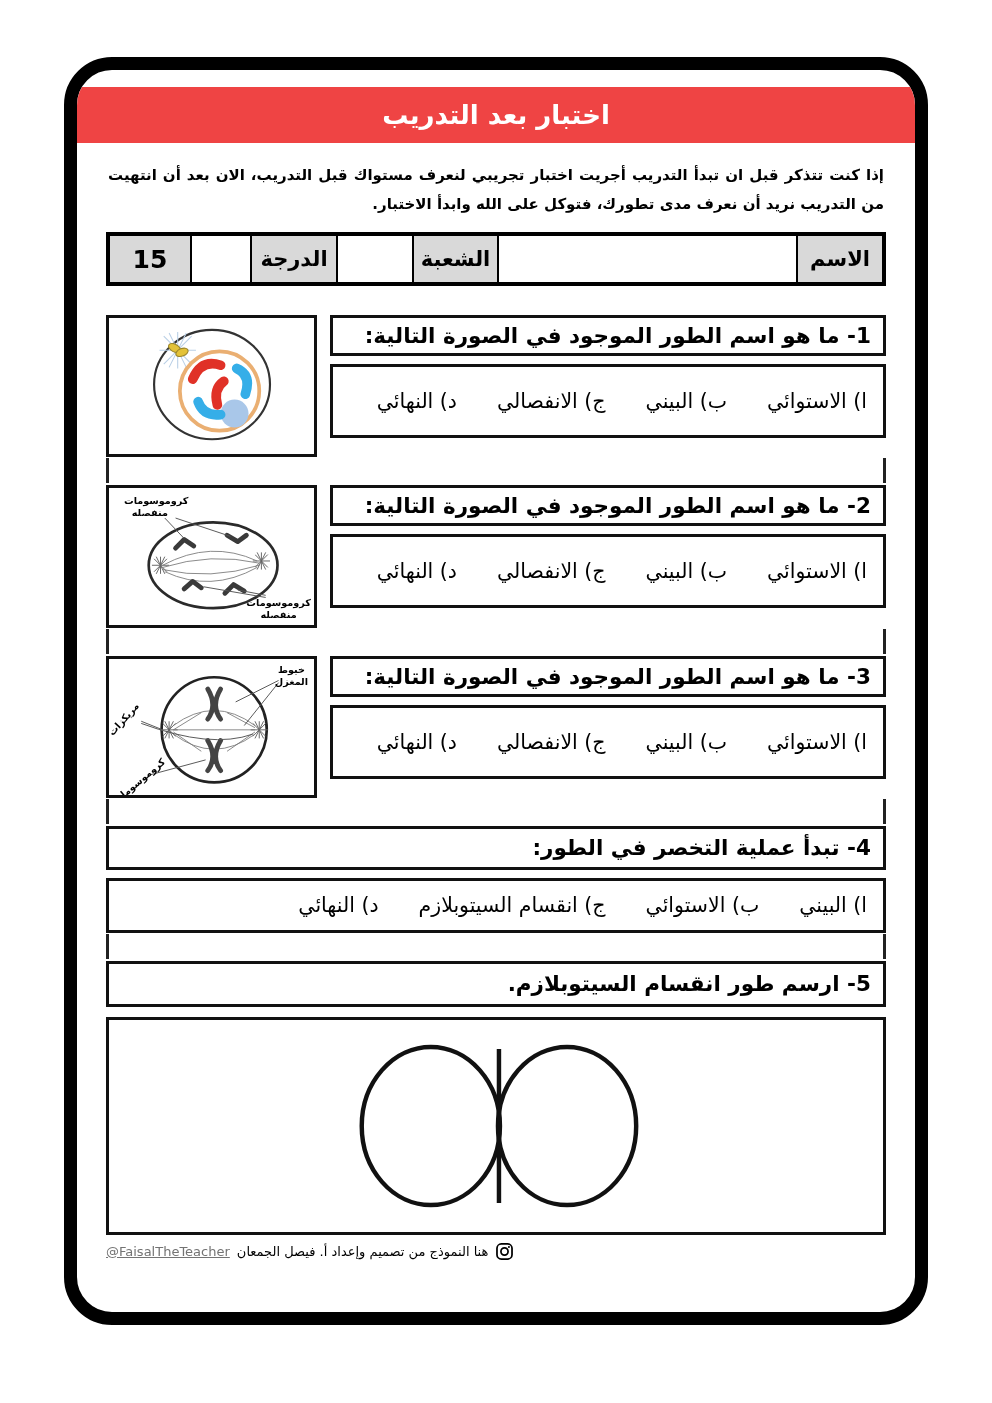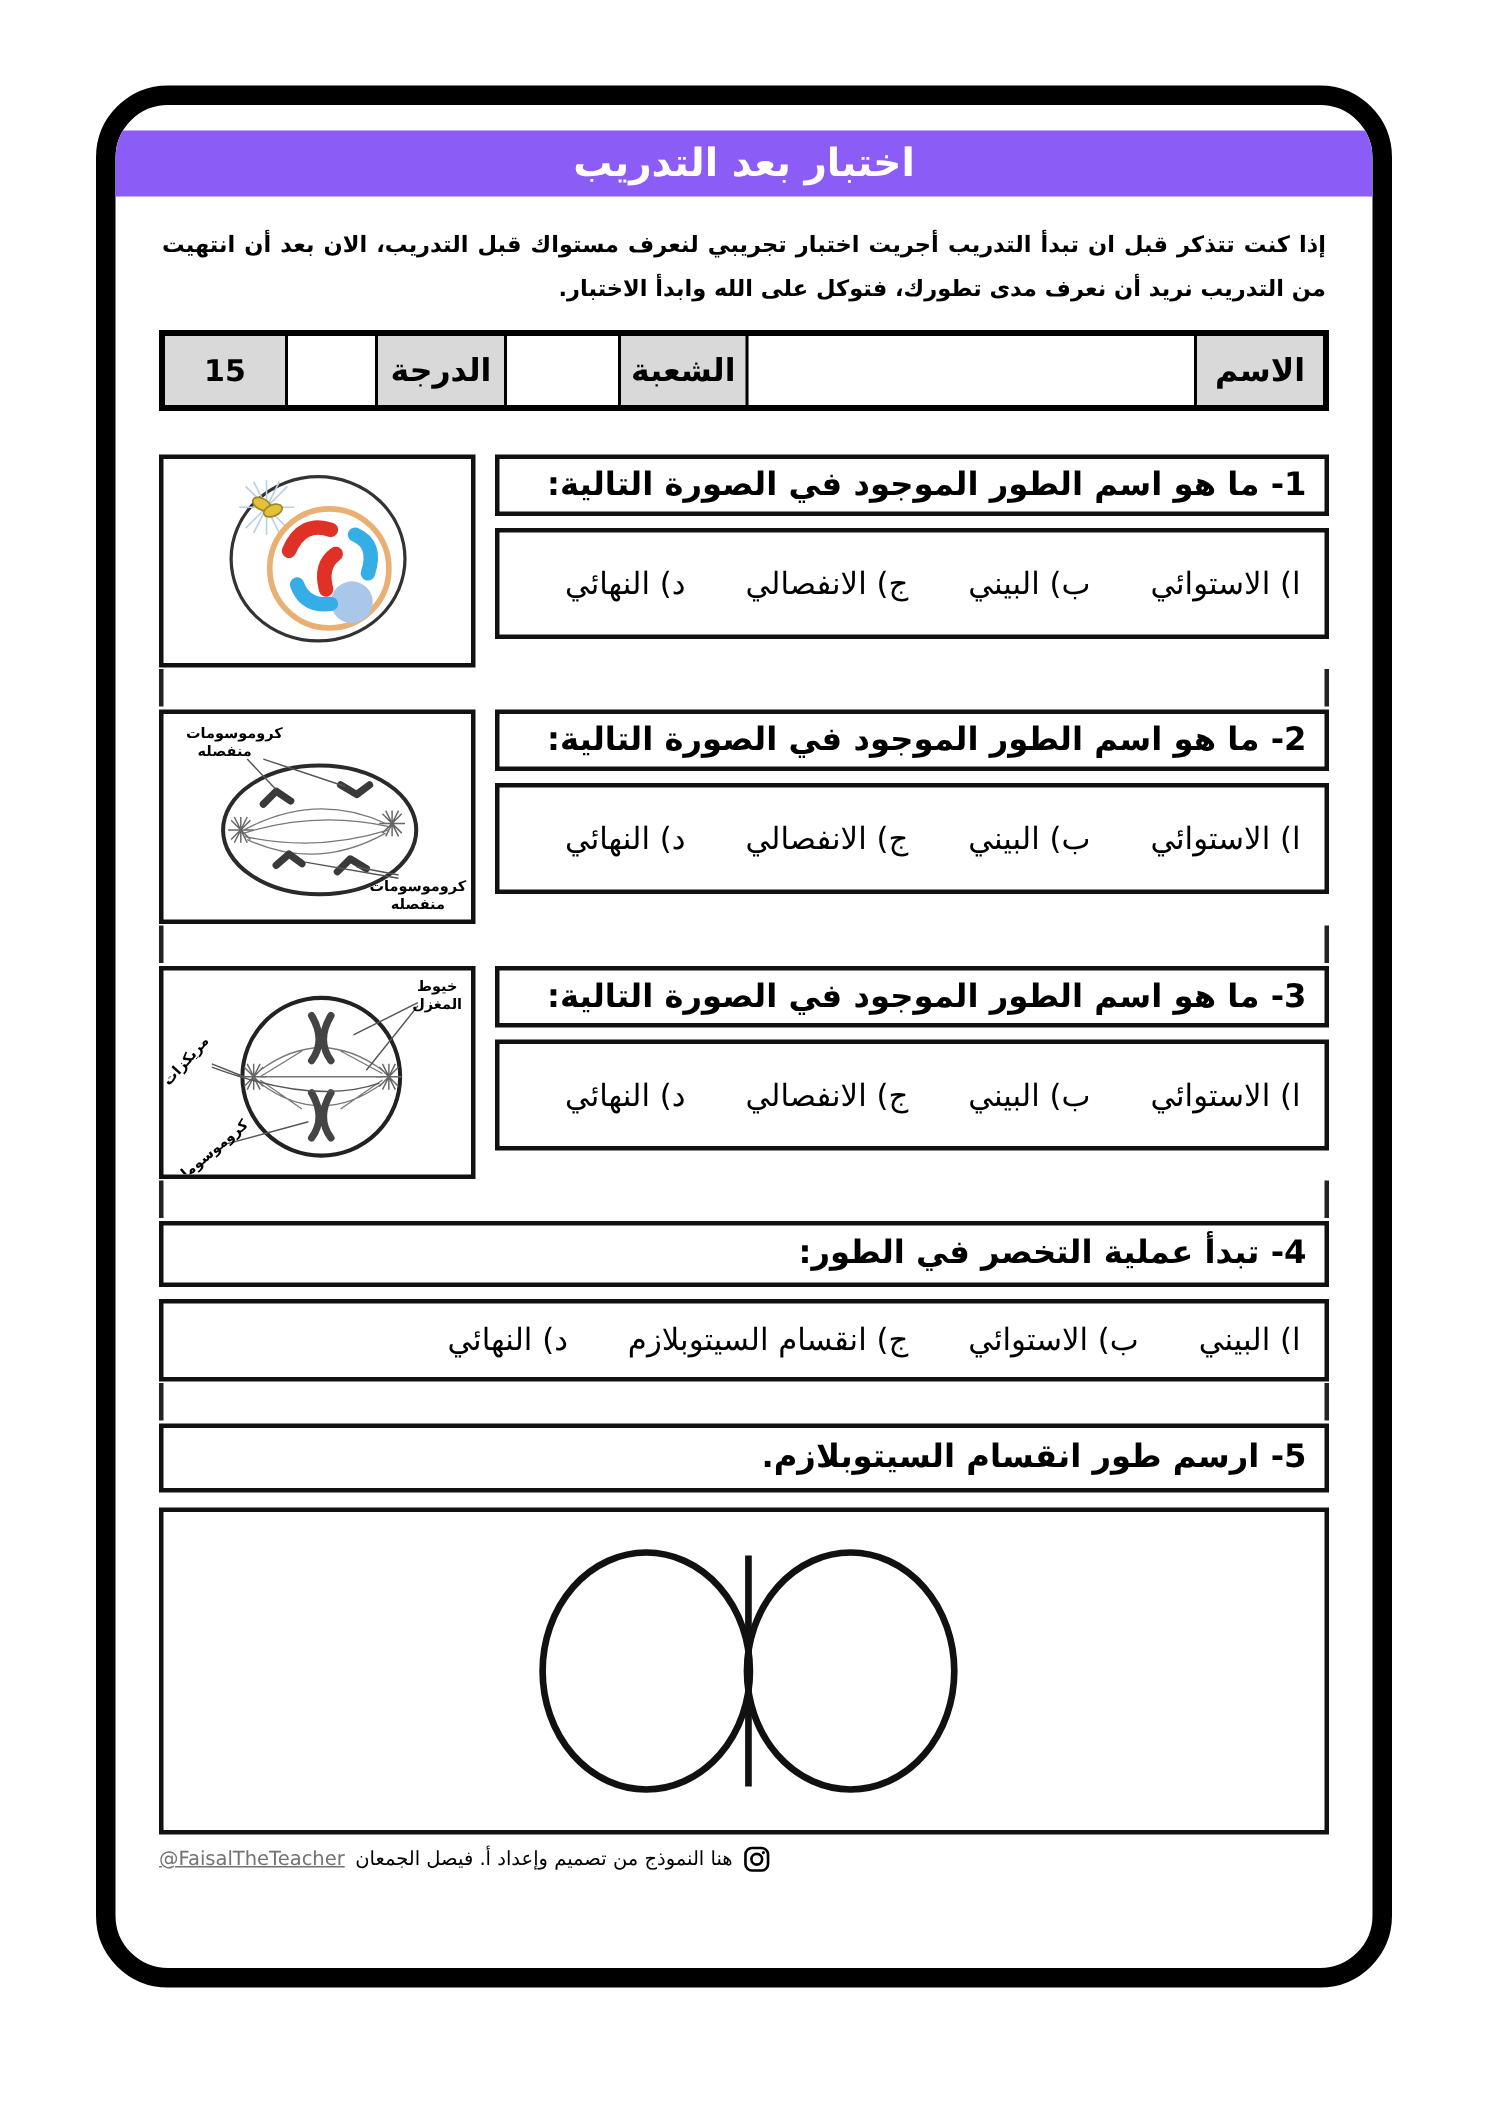--- a/index.html
+++ b/index.html
@@ -2,38 +2,38 @@
 <html lang="ar" dir="rtl"><head>
 <meta charset="utf-8">
 <style>
   * { box-sizing: border-box; margin: 0; padding: 0; }
   html,body { background:#fff; }
   body { width:992px; height:1403px; position:relative; font-family:"DejaVu Sans", sans-serif; color:#000; }
 
   .frame { position:absolute; left:64px; top:57px; width:864px; height:1268px;
            border:13px solid #000; border-radius:48px; background:#fff; overflow:hidden; }
 
-  .header-band { margin-top:17px; height:44px; background:#8b5cf6; display:flex;
+  .header-band { margin-top:17px; height:56px; background:#ef4444; display:flex;
                  align-items:center; justify-content:center; }
   .header-band .title { color:#fff; font-size:26px; font-weight:bold; letter-spacing:0.5px; }
 
   .content { padding:10px 29px 0 29px; direction:rtl; }
 
   .intro { font-size:15px; font-weight:bold; line-height:1.9; text-align:justify;
            margin:8px 2px 14px 2px; }
 
   
   .info-row { display:flex; direction:rtl; border:4px solid #000; height:54px; margin-bottom:29px; }
   .info-cell { display:flex; align-items:center; justify-content:center; height:100%; }
   .info-cell + .info-cell { border-inline-start:2.5px solid #000; }
   .info-label { background:#d9d9d9; font-weight:bold; font-size:21px; padding:0 8px; }
   .w-name-l { width:84px; } .w-name-v { flex:1; background:#fff; }
   .w-sec-l { width:85px; } .w-sec-v { width:76px; background:#fff; }
   .w-grd-l { width:86px; } .w-grd-v { width:60px; background:#fff; }
-  .w-marks { width:82px; background:#d9d9d9; font-weight:bold; font-size:20px; }
+  .w-marks { width:82px; background:#d9d9d9; font-weight:bold; font-size:25px; }
 
   
   .q-row { display:flex; direction:rtl; gap:13px; align-items:stretch; }
   .q-col { flex:1; display:flex; flex-direction:column; }
   .q-title-box { border:3px solid #111; min-height:41px; display:flex; align-items:center;
                  padding:2px 12px; font-size:21.5px; font-weight:bold; direction:rtl; }
   .q-opts-box { border:3px solid #111; height:74px; margin-top:8px; display:flex;
                 align-items:center; direction:rtl; gap:40px; padding:0 16px; font-size:20.5px; }
   .q-opts-slim { height:55px; }
   .q-img-box { width:211px; border:3px solid #111; background:#fff; display:flex;

